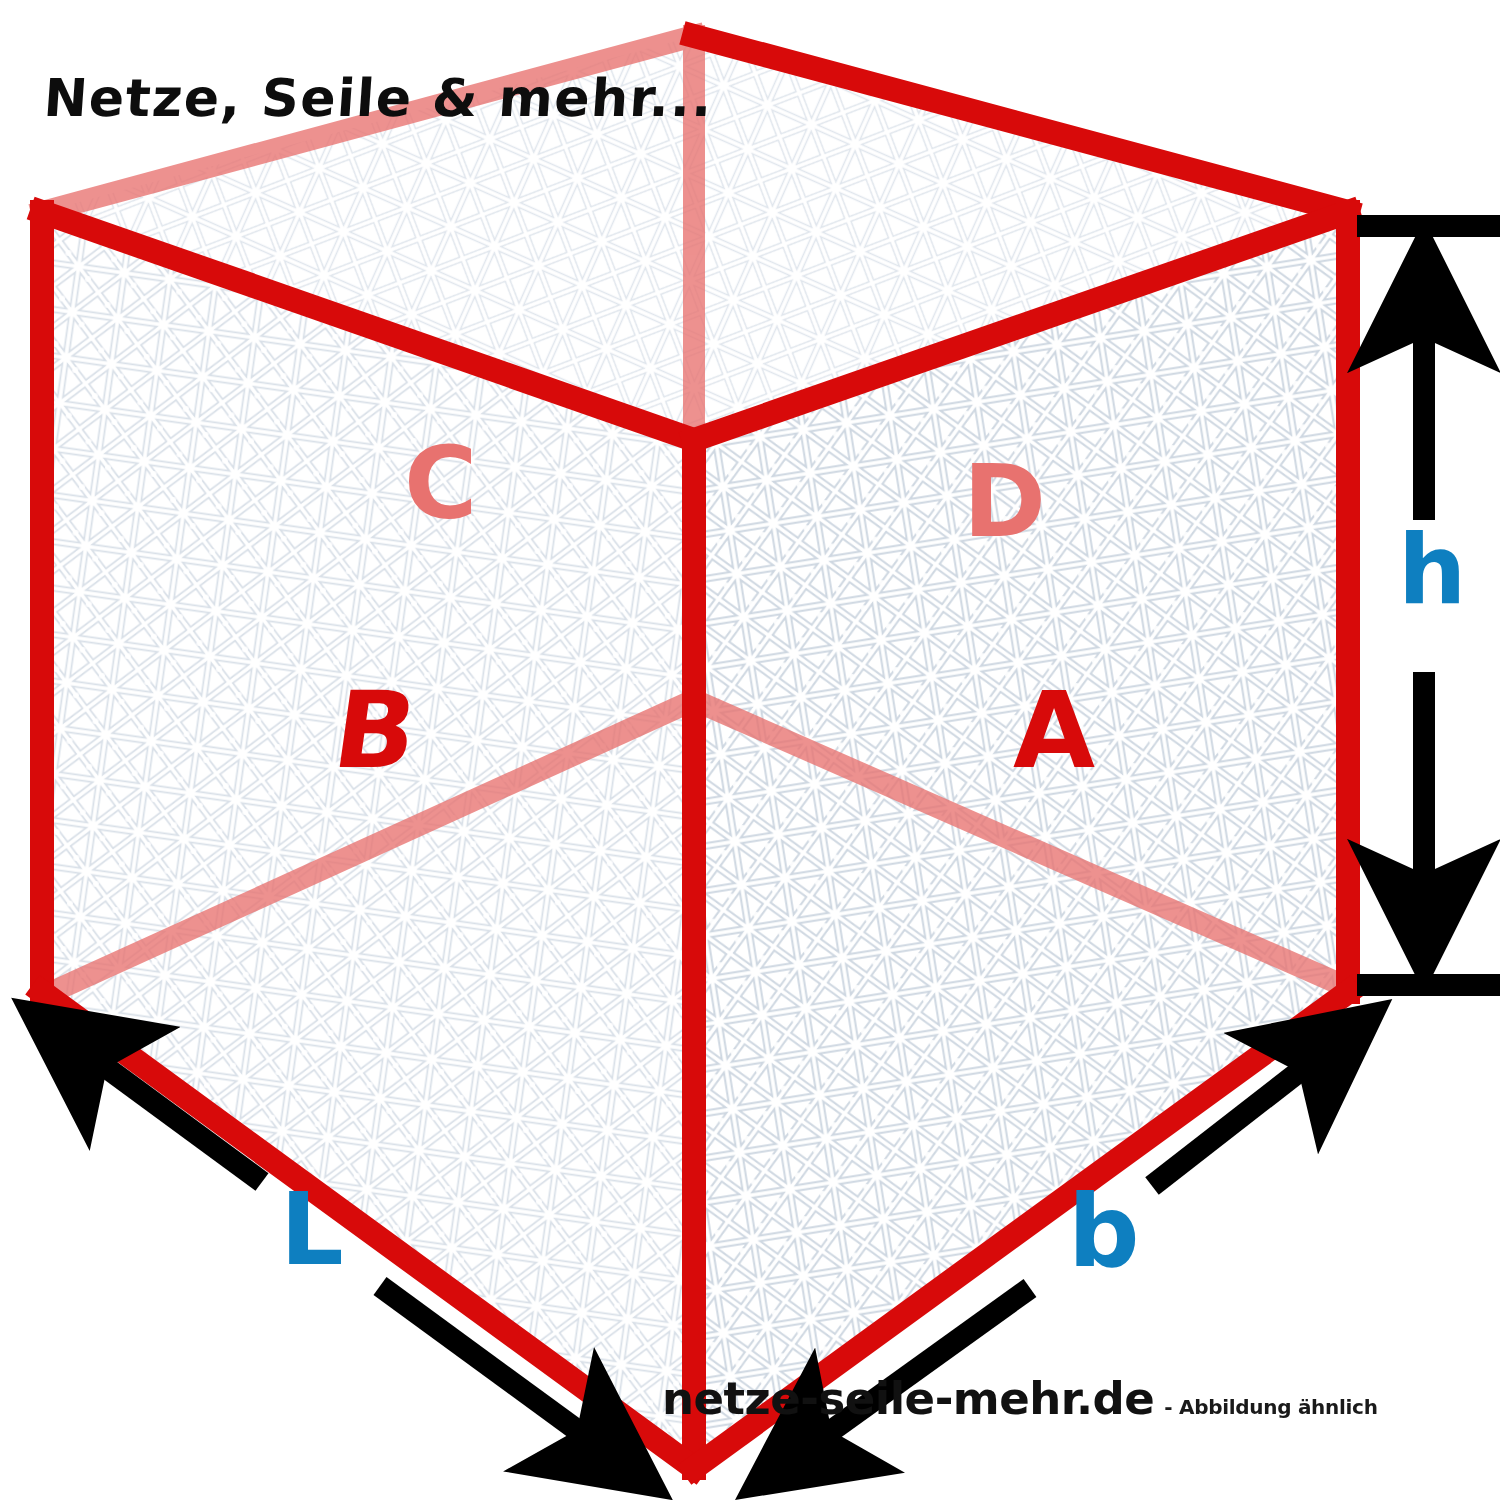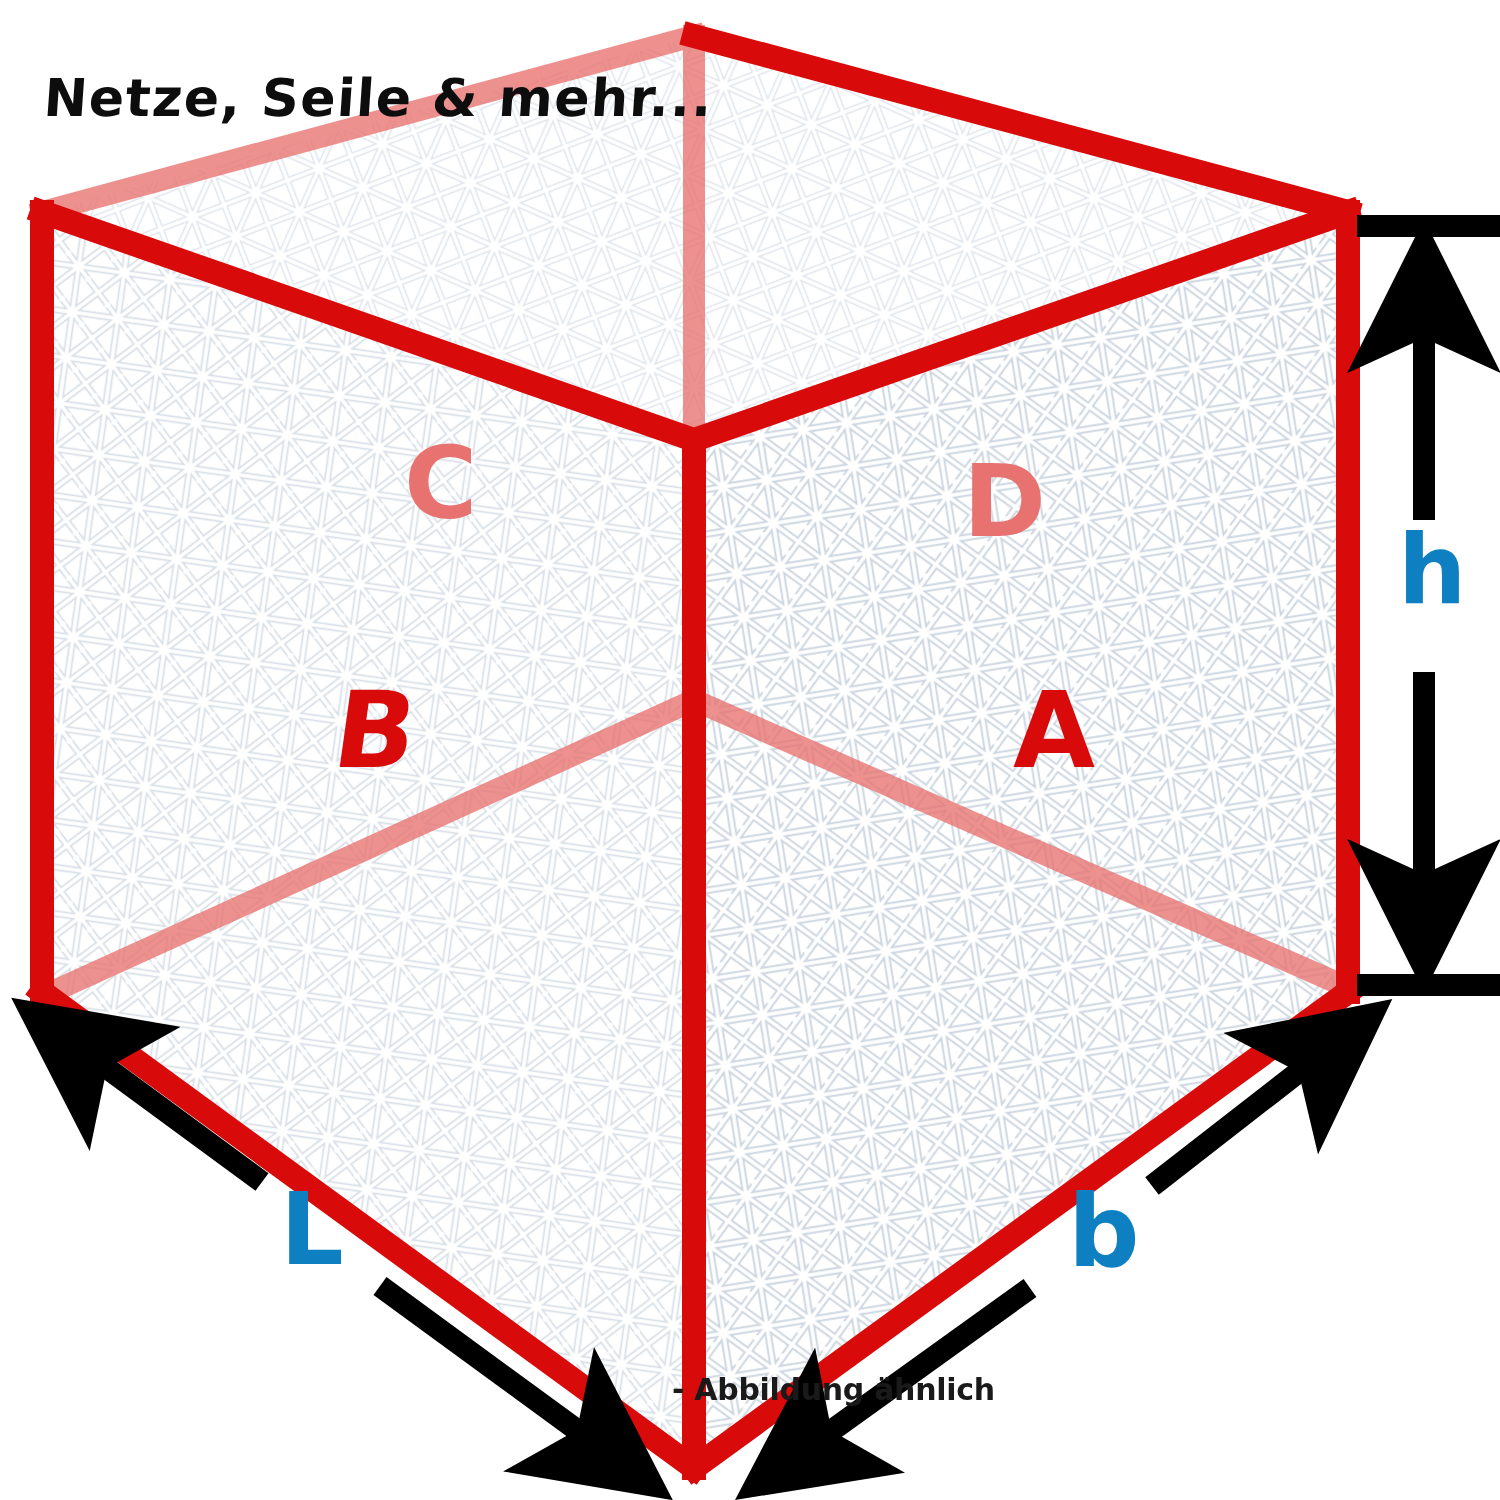--- a/index.html
+++ b/index.html
@@ -29,21 +29,21 @@
   }
   .foot .dom{
     font-family:"DejaVu Sans",sans-serif;
     font-size:45px;
     font-weight:700;
     color:#111;
     letter-spacing:-0.5px;
   }
   .foot .sub{
     font-family:"DejaVu Sans",sans-serif;
-    font-size:30px;
+    font-size:20px;
     font-weight:700;
     color:#1a1a1a;
     margin-left:10px;
     letter-spacing:-0.3px;
   }
   .dimlbl{
     position:absolute;
     font-family:"DejaVu Sans",sans-serif;
     font-weight:700;
     color:#0e7fc0;
@@ -149,16 +149,17 @@
   <div class="facelbl" style="left:404px; top:434px; font-size:100px; color:#e8726f;">C</div>
   <div class="facelbl" style="left:963px; top:452px; font-size:100px; color:#e8726f;">D</div>
   <div class="facelbl" style="left:335px; top:678px; font-size:106px; color:#d80a0a; transform:skewX(-8deg);">B</div>
   <div class="facelbl" style="left:1013px; top:678px; font-size:106px; color:#d80a0a;">A</div>
 
   <div class="dimlbl" style="left:1398px; top:522px; font-size:96px;">h</div>
   <div class="dimlbl" style="left:280px; top:1180px; font-size:100px;">L</div>
   <div class="dimlbl" style="left:1068px; top:1182px; font-size:100px;">b</div>
 
   <div class="foot">
+    <span class="dom">netze-seile-mehr.de</span>
     <span class="sub">- Abbildung ähnlich</span>
   </div>
 
 </div>
 
 </body></html>

